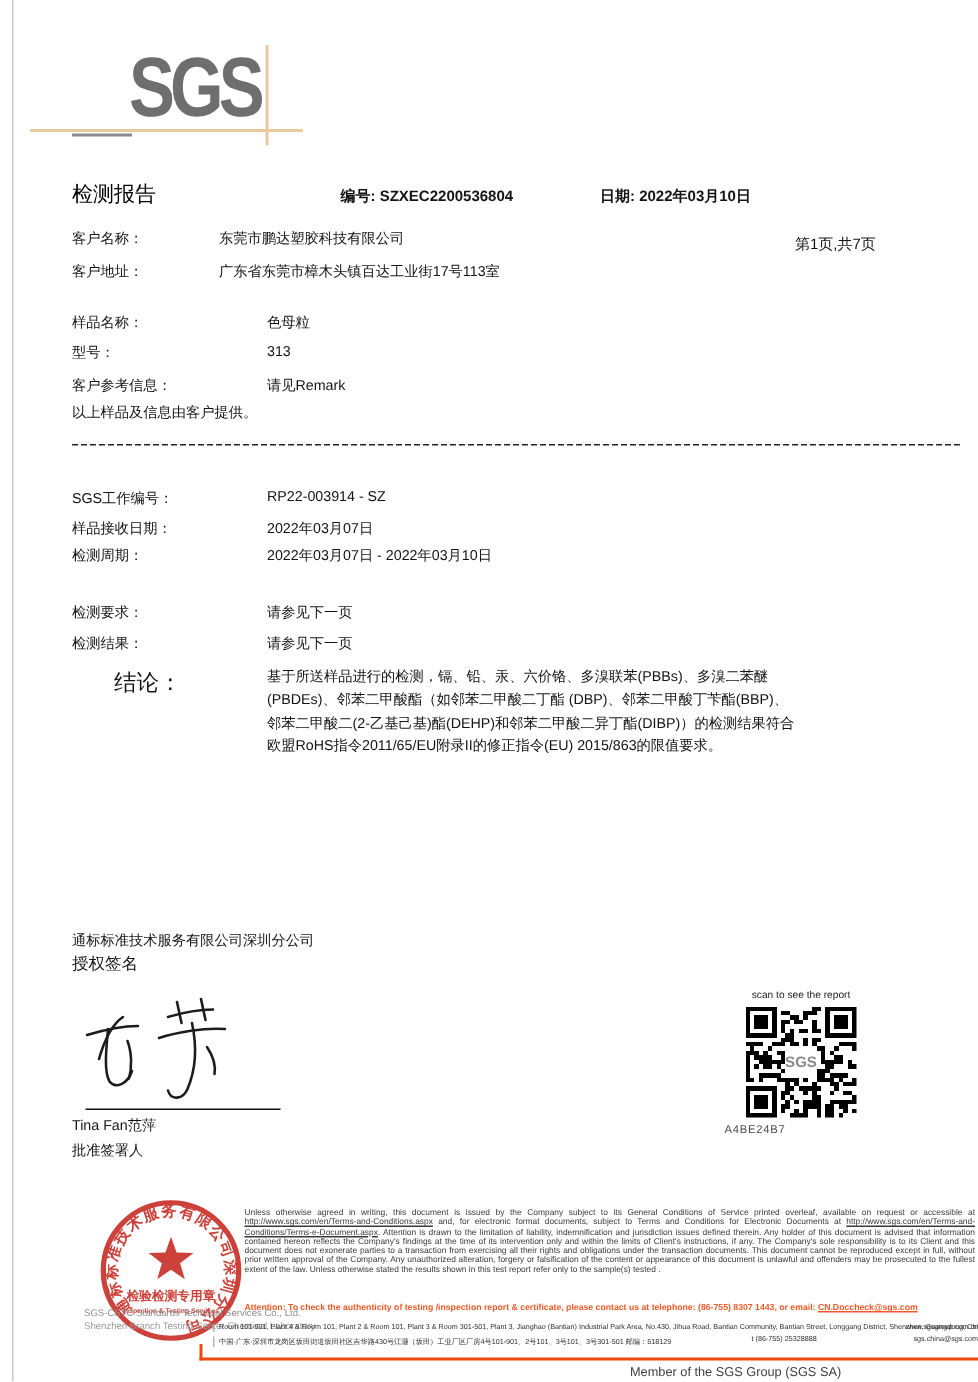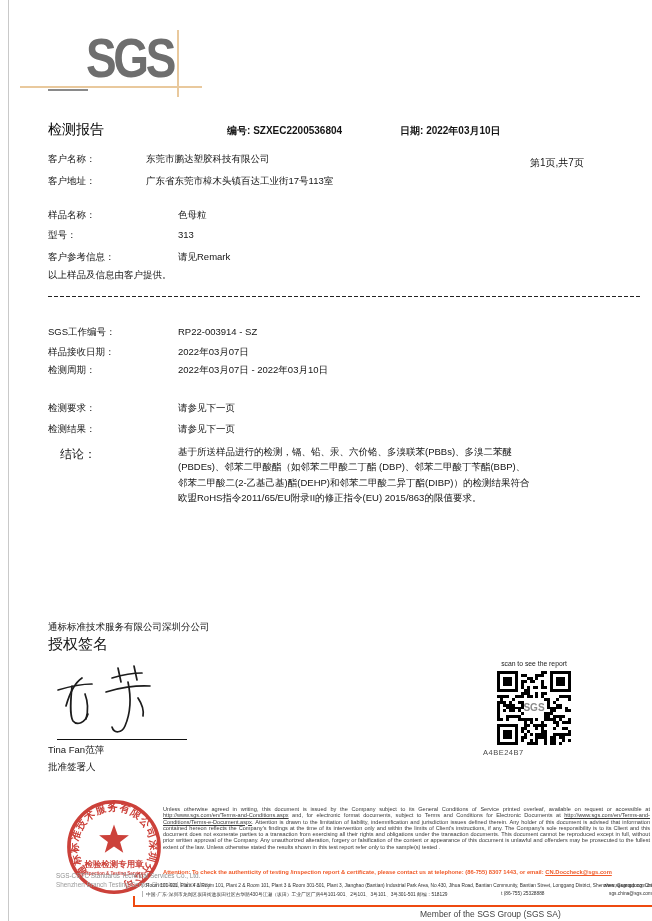--- a/index.html
+++ b/index.html
@@ -26,26 +26,26 @@
   .row{position:absolute;left:48px;width:576px;height:13px;font-size:9.5px;white-space:nowrap;}
   .row .lbl{position:absolute;left:0;}
   .row .val{position:absolute;}
   .val-near{left:62px;margin-left:36px;}
   .val-far{left:130px;}
   .note{position:absolute;left:48px;font-size:9.5px;}
   .dashes{position:absolute;left:48px;top:296px;width:592px;height:1px;
           background:repeating-linear-gradient(90deg,#222 0 4px,transparent 4px 6px);}
 
   .conclusion{position:absolute;left:48px;top:444px;width:500px;}
-  .conclusion .lbl{position:absolute;left:0;top:2px;font-size:12px;padding-left:12px;}
+  .conclusion .lbl{position:absolute;left:16px;top:2px;font-size:15px;padding-left:12px;}
   .conclusion .text{position:absolute;left:130px;top:0;width:352px;font-size:9.5px;line-height:15.3px;}
 
   
   .sig-company{position:absolute;left:48px;top:621px;font-size:9.5px;}
-  .sig-auth{position:absolute;left:48px;top:635px;font-size:15px;text-align:right;}
+  .sig-auth{position:absolute;left:48px;top:635px;font-size:11px;text-align:right;}
   .sig-svg{position:absolute;left:52px;top:664px;}
   .sig-line{position:absolute;left:57px;top:739px;width:130px;height:1px;background:#111;}
   .sig-name{position:absolute;left:48px;top:744px;font-size:9.5px;}
   .sig-role{position:absolute;left:48px;top:761px;font-size:9.5px;}
 
   
   .qr-caption{position:absolute;left:483px;top:660px;width:102px;text-align:center;font-size:6.8px;color:#222;}
   .qr-svg{position:absolute;left:497px;top:671px;}
   .qr-code-text{position:absolute;left:483px;top:748px;width:102px;font-size:7.5px;color:#4a4a4a;letter-spacing:0.5px;}
 

